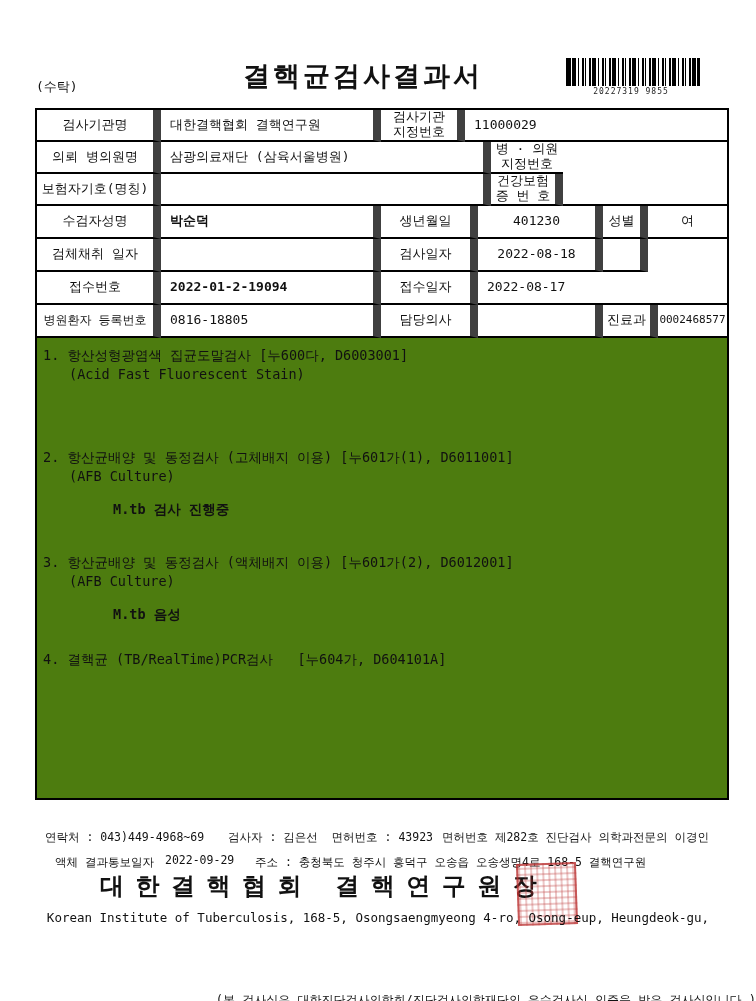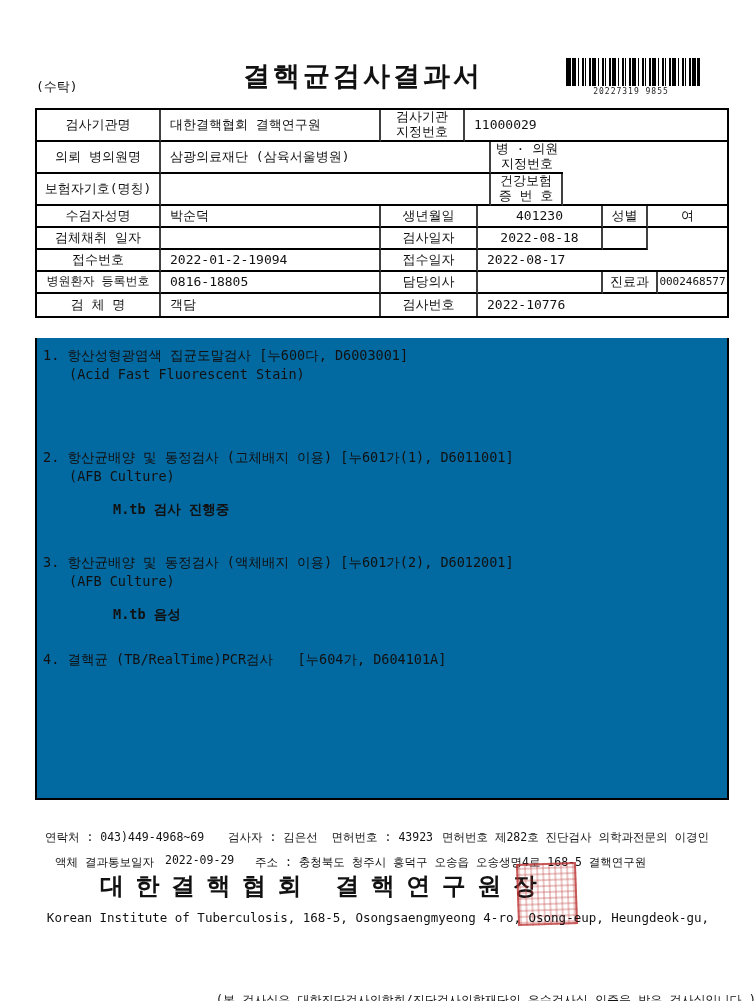--- a/index.html
+++ b/index.html
@@ -30,36 +30,36 @@
   .barcode-num{font-size:8px;letter-spacing:1px;margin-top:1px;color:#222;}
 
   
   .info-table{
     left:35px;top:108px;width:694px;
     border:2px solid #000;box-sizing:border-box;background:#fff;
   }
   .trow{display:flex;}
   .cell{
     box-sizing:border-box;
-    border-right:2px solid #404040;border-bottom:2px solid #000;
+    border-right:8px solid #404040;border-bottom:2px solid #000;
     display:flex;align-items:center;justify-content:center;
     font-size:13px;line-height:1.15;text-align:center;overflow:hidden;
   }
   .cell:last-child{border-right:none;}
   .trow:last-child .cell{border-bottom:none;}
   .cell.left{justify-content:flex-start;padding-left:9px;text-align:left;}
-  .cell.bold{font-weight:400;}
+  .cell.bold{font-weight:700;}
   .cell.tiny{font-size:11px;letter-spacing:0;}
   .cell.nobottom{border-bottom:none;}
-  .h32{height:32px;} .h26{height:22px;}
+  .h32{height:32px;} .h26{height:33px;}
 
   
   .results-box{
     left:35px;top:338px;width:694px;height:462px;
-    border:2px solid #000;border-top:none;box-sizing:border-box;background:#0369a1;
+    border:2px solid #000;border-top:none;box-sizing:border-box;background:#4d7c0f;
   }
   .res-item{position:absolute;left:6px;right:6px;font-size:13.5px;line-height:19px;}
   .res-sub{padding-left:26px;}
   .res-val{padding-left:70px;margin-top:14px;font-weight:800;}
 
   
   .foot{font-size:11.5px;}
   .sig-line{left:100px;top:870px;font-size:24px;font-weight:800;white-space:nowrap;}
   .sig-gap{display:inline-block;width:22px;}
   .sig-part{letter-spacing:0.48em;}

